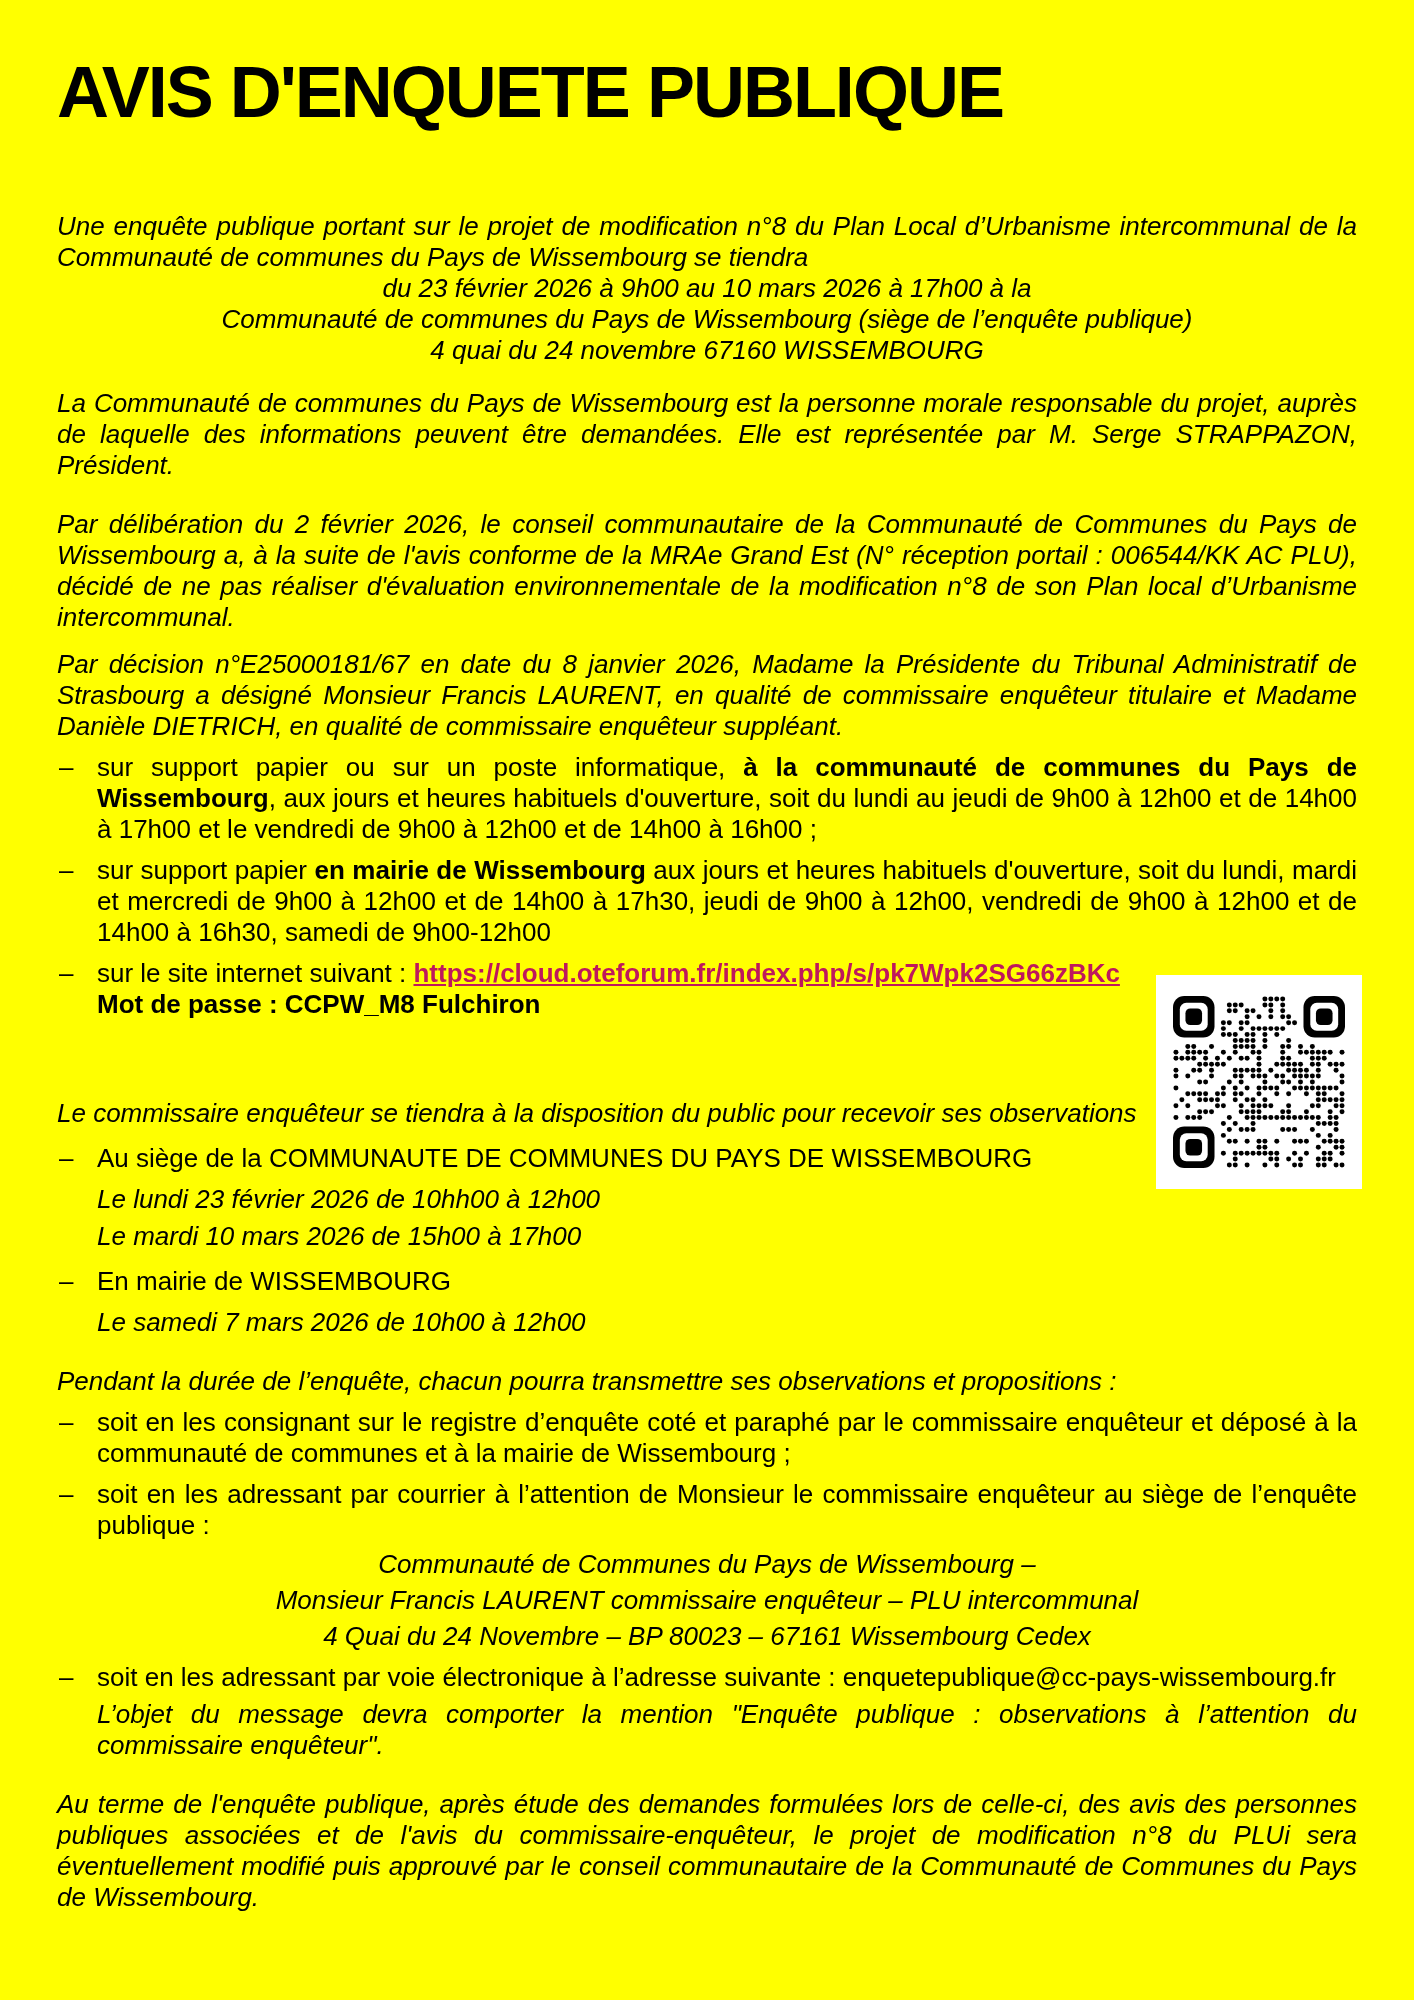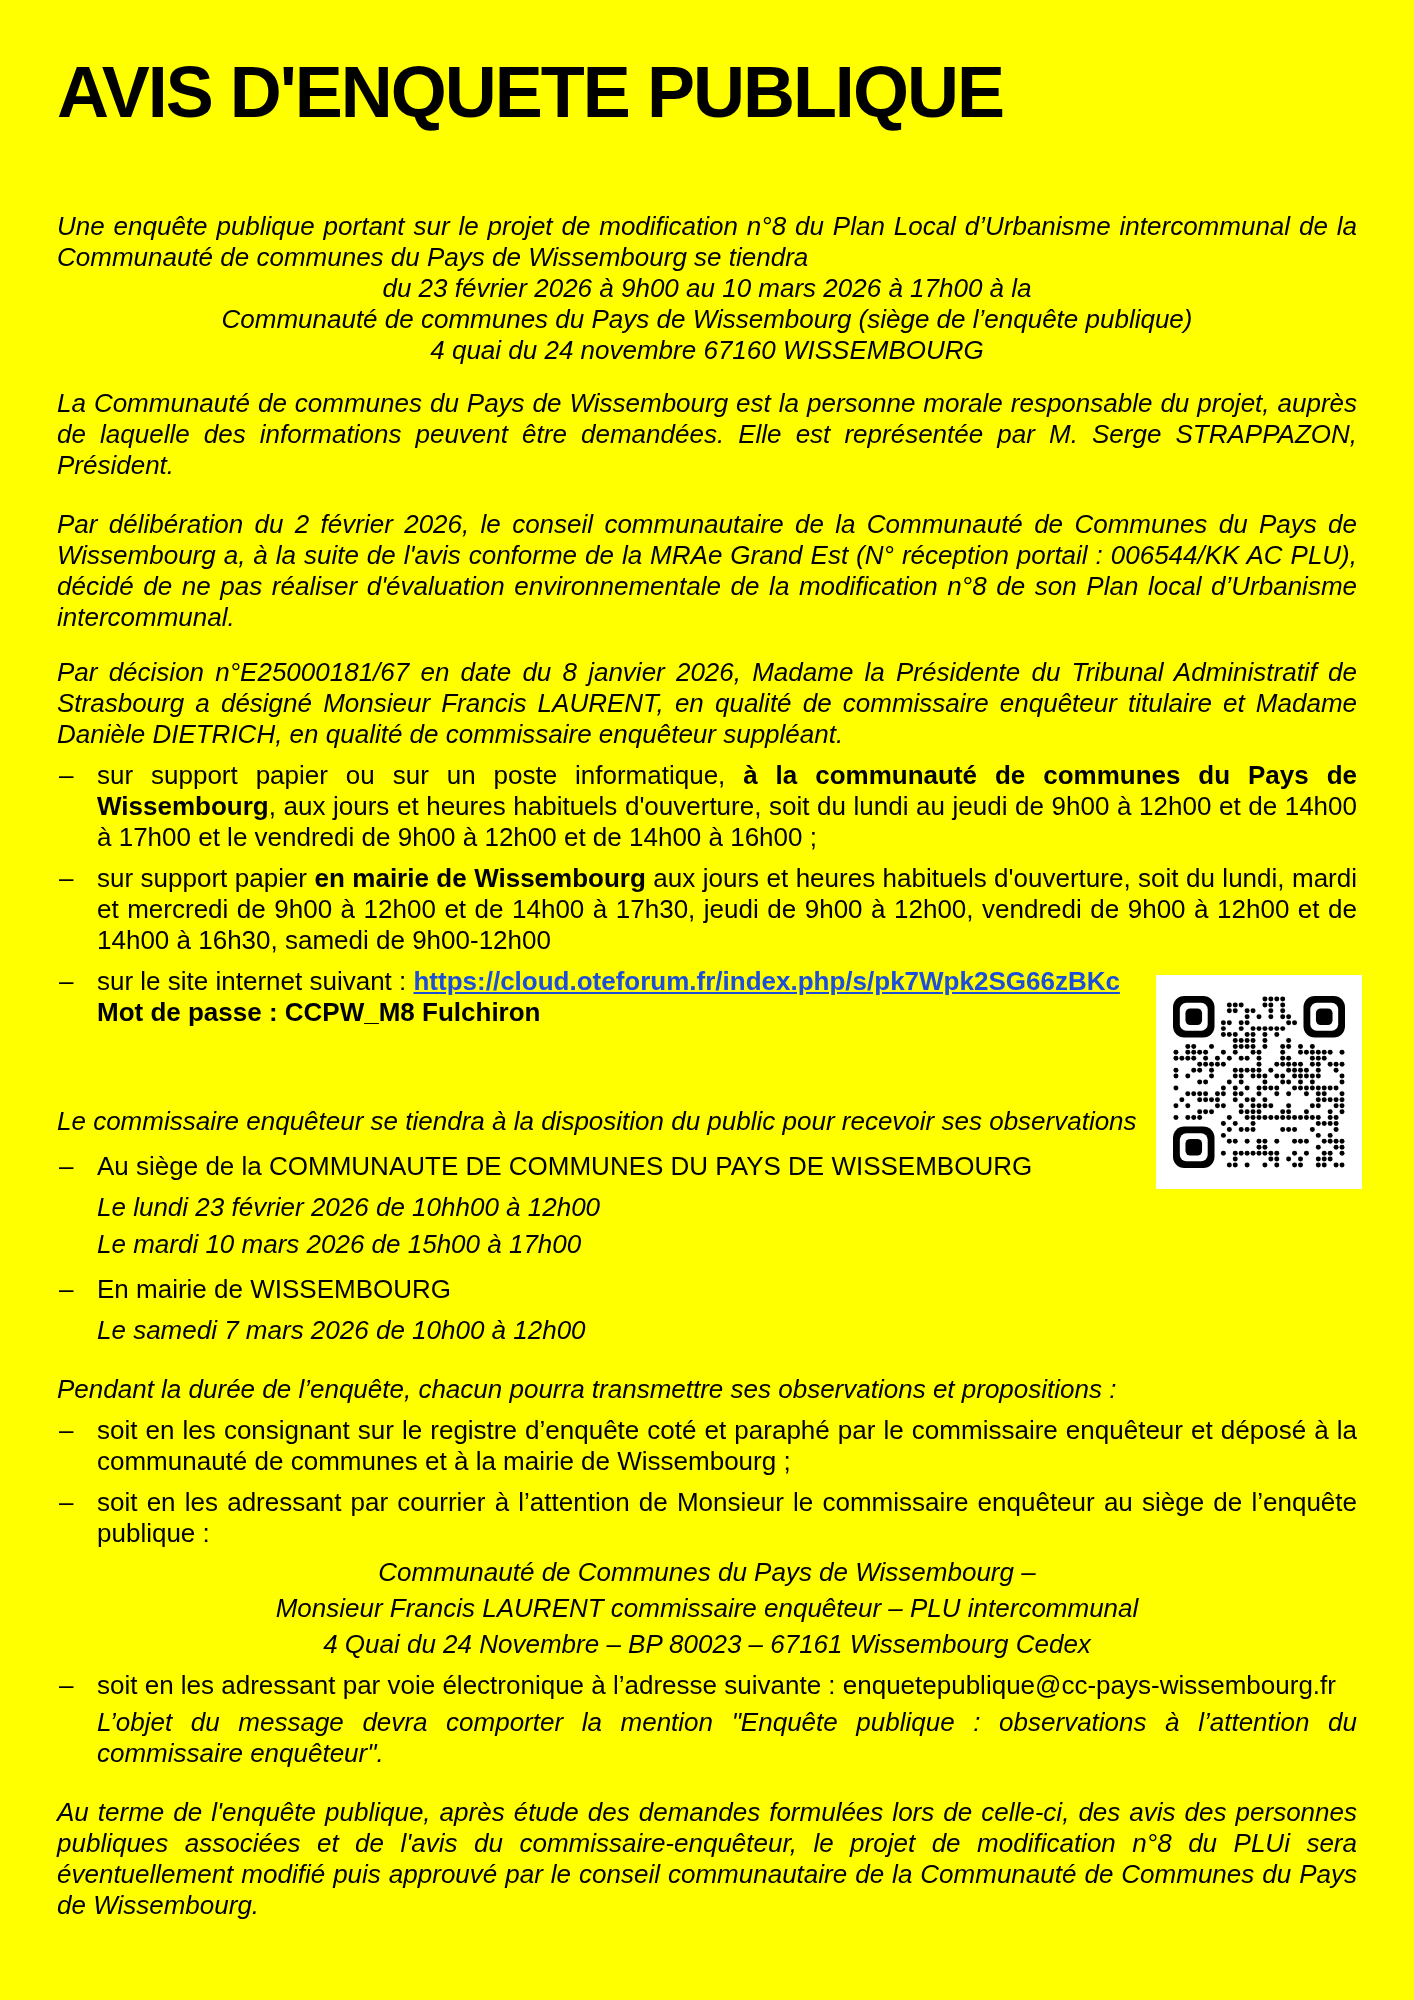--- a/index.html
+++ b/index.html
@@ -24,37 +24,37 @@
     line-height:105px;
     margin:0;
     white-space:nowrap;
   }
   .just{text-align:justify;}
   .center{text-align:center;}
   p{margin:0;font-style:italic;}
   .intro{margin-top:66px;}
   .resp{margin-top:22px;}
   .delib{margin-top:28px;}
-  .decision{margin-top:24px;}
+  .decision{margin-top:16px;}
   .durant{margin-top:30px;}
   .bullet{
     position:relative;
     padding-left:40px;
     margin-top:10px;
   }
   .bullet::before{
     content:"\2013";
     position:absolute;
     left:2px;top:0;
   }
   .sub{padding-left:40px;margin-top:6px;}
   .sub-first{margin-top:10px;}
   .bold{font-weight:bold;}
   a.doclink{
-    color:#1d4ed8;
+    color:#be185d;
     font-weight:bold;
     text-decoration:underline;
   }
   .pwd{font-weight:bold;}
   .meet-intro{margin-top:78px;}
   .loc-bullet{font-weight:normal;margin-top:14px;}
   .pendant{margin-top:28px;}
   .postal{margin-top:8px;}
   .postal p{margin-top:5px;}
   .closing{margin-top:28px;}

